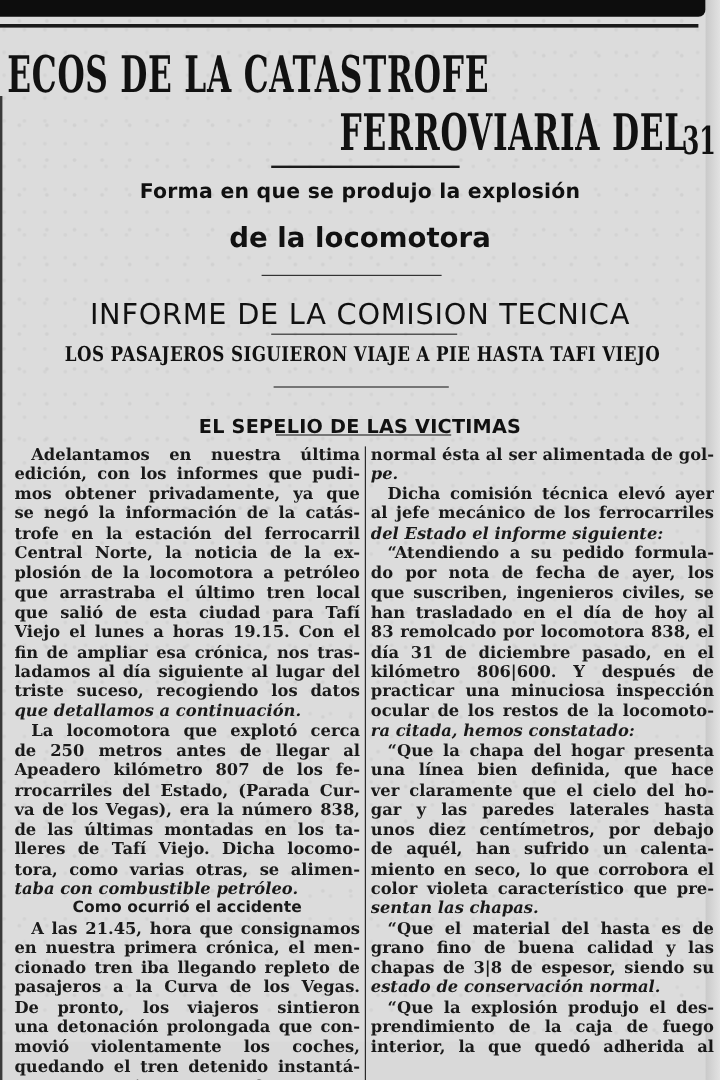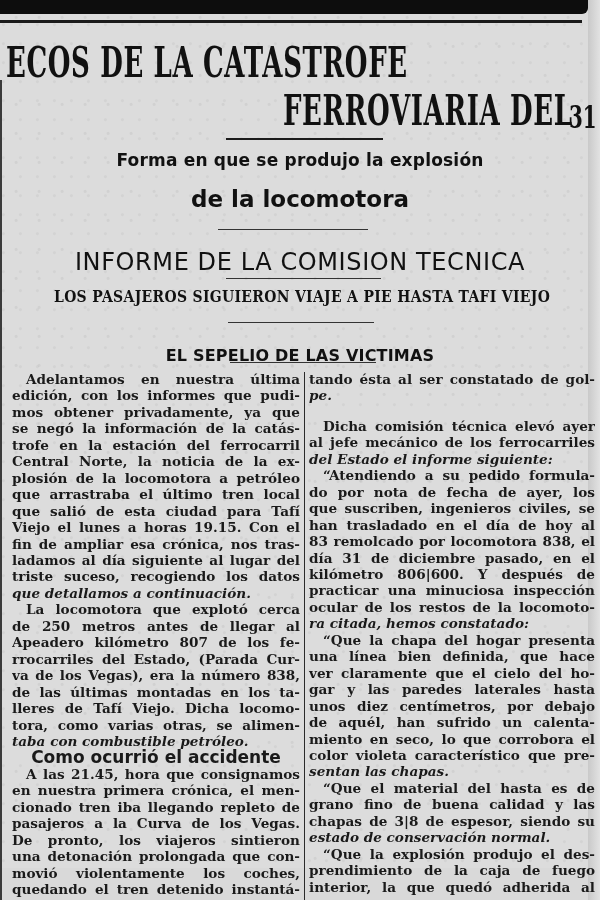--- a/index.html
+++ b/index.html
@@ -59,21 +59,21 @@
     position:absolute; top:371px; width:293px;
     font-family:"DejaVu Serif", serif; font-weight:bold;
     font-size:13.6px; line-height:16.45px; color:#1a1a1a;
   }
   .col.left { left:12px; width:288px; }
   .col.right { left:309px; width:286px; }
   .col-divider { position:absolute; left:304px; top:372px; width:1px; height:528px; background:#2a2a2a; }
   .line { display:block; white-space:nowrap; overflow:hidden; text-align:justify; text-align-last:justify; }
   .line.last { text-align-last:left;font-style:italic; }
   .line.indent { padding-left:14px; }
-  .line.sub { text-align:left; text-align-last:center; font-family:"DejaVu Sans", sans-serif; font-size:17px; }
+  .line.sub { text-align:left; text-align-last:center; font-family:"DejaVu Sans", sans-serif; font-size:13px; }
 </style>
 </head>
 <body>
 
 <div class="page">
   <div class="top-bar"></div>
   <div class="top-rule"></div>
   <div class="left-edge"></div>
   <div class="right-edge"></div>
 
@@ -132,23 +132,23 @@
     <span class="line">cionado tren iba llegando repleto de</span>
     <span class="line">pasajeros a la Curva de los Vegas.</span>
     <span class="line">De pronto, los viajeros sintieron</span>
     <span class="line">una detonación prolongada que con-</span>
     <span class="line">movió violentamente los coches,</span>
     <span class="line">quedando el tren detenido instantá-</span>
     <span class="line">neamente. Sin mayor esfuerzo, pu-</span>
   </div>
 
   <div class="col right">
-    <span class="line">tando ésta al ser constatado de gol-</span>
+    <span class="line">normal ésta al ser alimentada de gol-</span>
     <span class="line last">pe.</span>
-    <span class="line indent" style="margin-top:14px;">Dicha comisión técnica elevó ayer</span>
+    <span class="line indent" style="margin-top:0;">Dicha comisión técnica elevó ayer</span>
     <span class="line">al jefe mecánico de los ferrocarriles</span>
     <span class="line last">del Estado el informe siguiente:</span>
     <span class="line indent">“Atendiendo a su pedido formula-</span>
     <span class="line">do por nota de fecha de ayer, los</span>
     <span class="line">que suscriben, ingenieros civiles, se</span>
     <span class="line">han trasladado en el día de hoy al</span>
     <span class="line">83 remolcado por locomotora 838, el</span>
     <span class="line">día 31 de diciembre pasado, en el</span>
     <span class="line">kilómetro 806|600. Y después de</span>
     <span class="line">practicar una minuciosa inspección</span>

